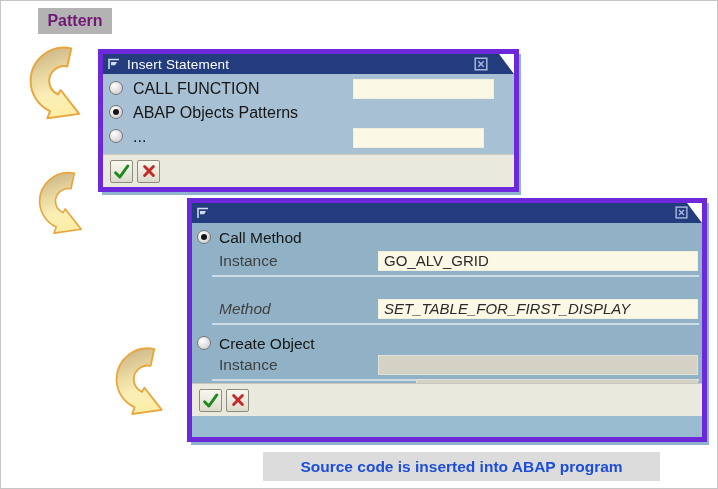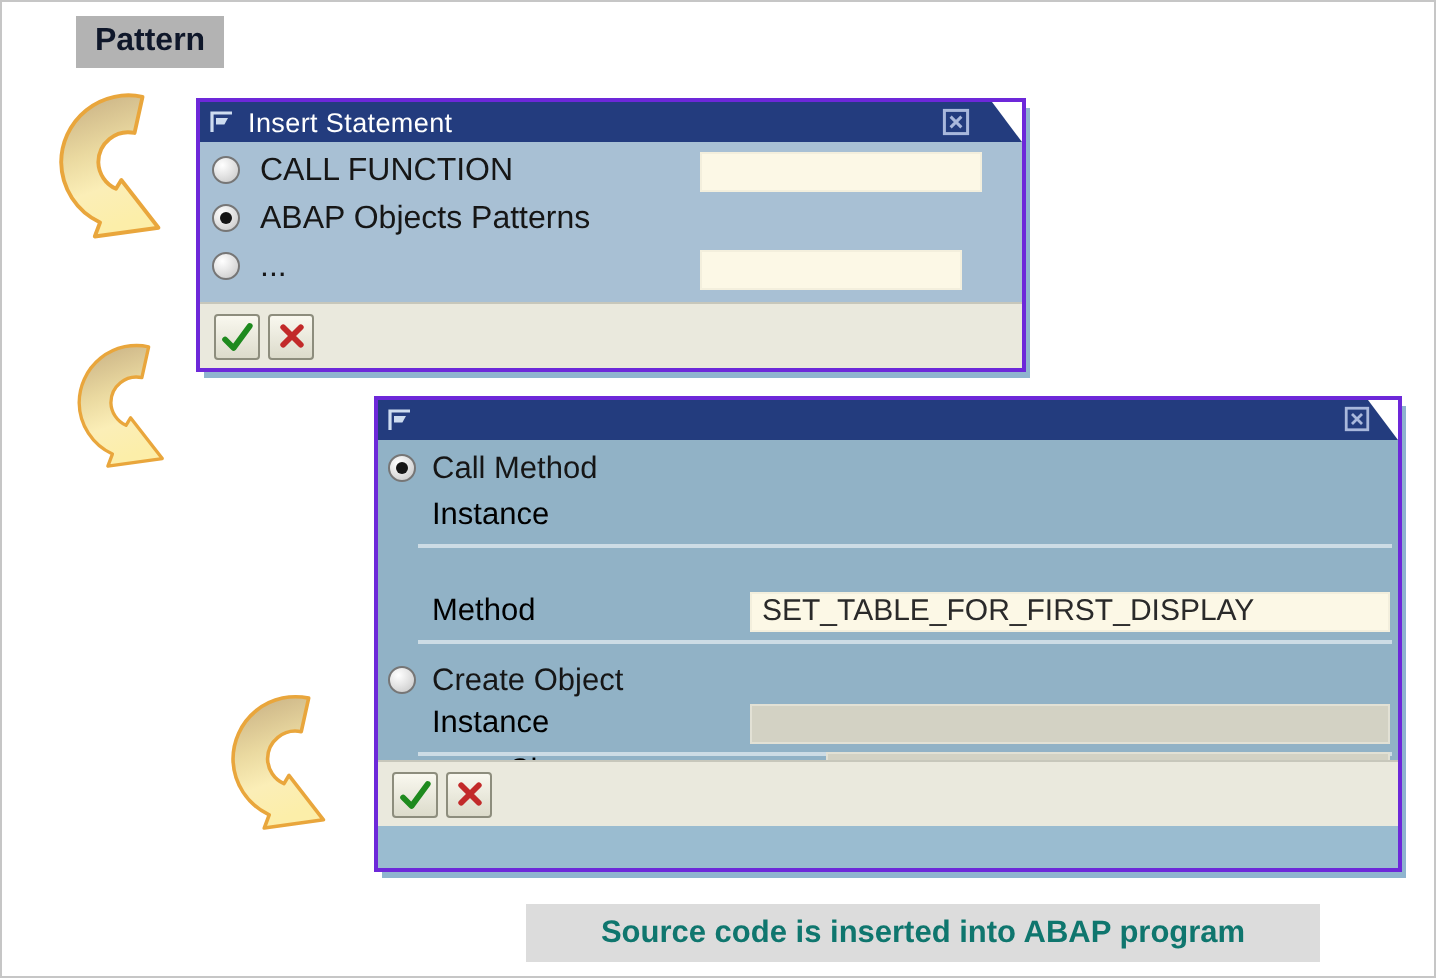--- a/index.html
+++ b/index.html
@@ -4,37 +4,37 @@
 <style>
   html,body{margin:0;padding:0;background:#fff;}
   .canvas{
     position:relative;width:716px;height:487px;background:#ffffff;
     border:1px solid #c6c6c6;overflow:hidden;
     font-family:"Liberation Sans", sans-serif;
   }
   
   .pattern-label{
     position:absolute;left:37px;top:7px;width:74px;height:26px;
-    background:var(--label_gray,#b3b3b3);color:#0f172a;font-weight:bold;font-size:16px;
+    background:var(--label_gray,#b3b3b3);color:#701a75;font-weight:bold;font-size:16px;
     display:flex;align-items:center;justify-content:center;
   }
   .caption{
     position:absolute;left:262px;top:451px;width:397px;height:29px;
-    background:var(--caption_gray,#dcdcdc);color:#0f766e;font-weight:bold;font-size:15.5px;
+    background:var(--caption_gray,#dcdcdc);color:#1d4ed8;font-weight:bold;font-size:15.5px;
     display:flex;align-items:center;justify-content:center;white-space:nowrap;
   }
   
   .arrow{position:absolute;}
   .a1{left:12px;top:43px;width:90px;height:84px;}
   .a2{left:28px;top:166px;width:68px;height:77px;}
   .a3{left:104px;top:337px;width:74px;height:92px;}
   
   .dialog{
     position:absolute;background:#9abcd0;
-    border:2px solid #6d28d9;
+    border:5px solid #6d28d9;
     box-shadow:3px 4px 0 -1px #8fb4cf;
   }
   .insert{left:97px;top:48px;width:411px;height:133px;}
   .oo{left:186px;top:197px;width:510px;height:234px;}
   .titlebar{
     position:relative;height:20px;background:var(--navy,#233c7e);
     display:flex;align-items:center;padding:0 4px;
   }
   .titlebar .title{color:#fff;font-size:13.5px;margin-left:6px;letter-spacing:.2px;white-space:nowrap;}
   .dlg-icon{flex:0 0 auto;}
@@ -82,23 +82,23 @@
   .insert .cf-field{left:244px;top:0;width:141px;}
   .insert .dots-field{left:244px;top:1px;width:131px;}
   .oo .radio-row{position:absolute;left:5px;right:4px;height:20px;}
   .oo .radio-row .radio{left:0;top:2px;}
   .oo .radio-row .opt-label{position:absolute;left:22px;top:1px;font-size:15.5px;}
   .oo .cm-row{top:5px;} .oo .co-row{top:111px;}
   .oo .frow{
     position:absolute;left:20px;right:3px;height:24px;
     border-bottom:2px solid rgba(255,255,255,.55);
   }
-  .oo .frow .flabel{position:absolute;left:7px;top:1px;font-size:15.5px;color:#000000;}
+  .oo .frow .flabel{position:absolute;left:7px;top:1px;font-size:15.5px;color:#404040;}
   .oo .frow .field{left:166px;top:0;right:1px;}
-  .oo .f1{top:28px;} .oo .f2{top:52px;} .oo .f3{top:76px;}
+  .oo .f1{top:28px;} .oo .f2{top:52px;} .oo .f3{top:76px;font-style:italic;}
   .oo .f4{top:132px;} .oo .f5{top:156px;margin-left:38px;}
   .field.disabled{background:var(--field_disabled,#d3d2c4);border-color:#e2e1d5;}
 </style>
 </head>
 <body>
 
 <svg width="0" height="0" style="position:absolute">
   <defs>
     <linearGradient id="arrowGrad" x1="0" y1="0" x2="0.25" y2="1">
       <stop offset="0" stop-color="#c5ad82"></stop>
@@ -191,20 +191,21 @@
         </svg>
       <div class="corner"></div>
     </div>
     <div class="dbody">
       <div class="radio-row cm-row">
         <span class="radio on"></span>
         <span class="opt-label">Call Method</span>
       </div>
       <div class="frow f1">
         <span class="flabel">Instance</span>
+        <div class="field">GO_ALV_GRID</div>
       </div>
       <div class="frow f3">
         <span class="flabel">Method</span>
         <div class="field">SET_TABLE_FOR_FIRST_DISPLAY</div>
       </div>
       <div class="radio-row co-row">
         <span class="radio"></span>
         <span class="opt-label">Create Object</span>
       </div>
       <div class="frow f4">

